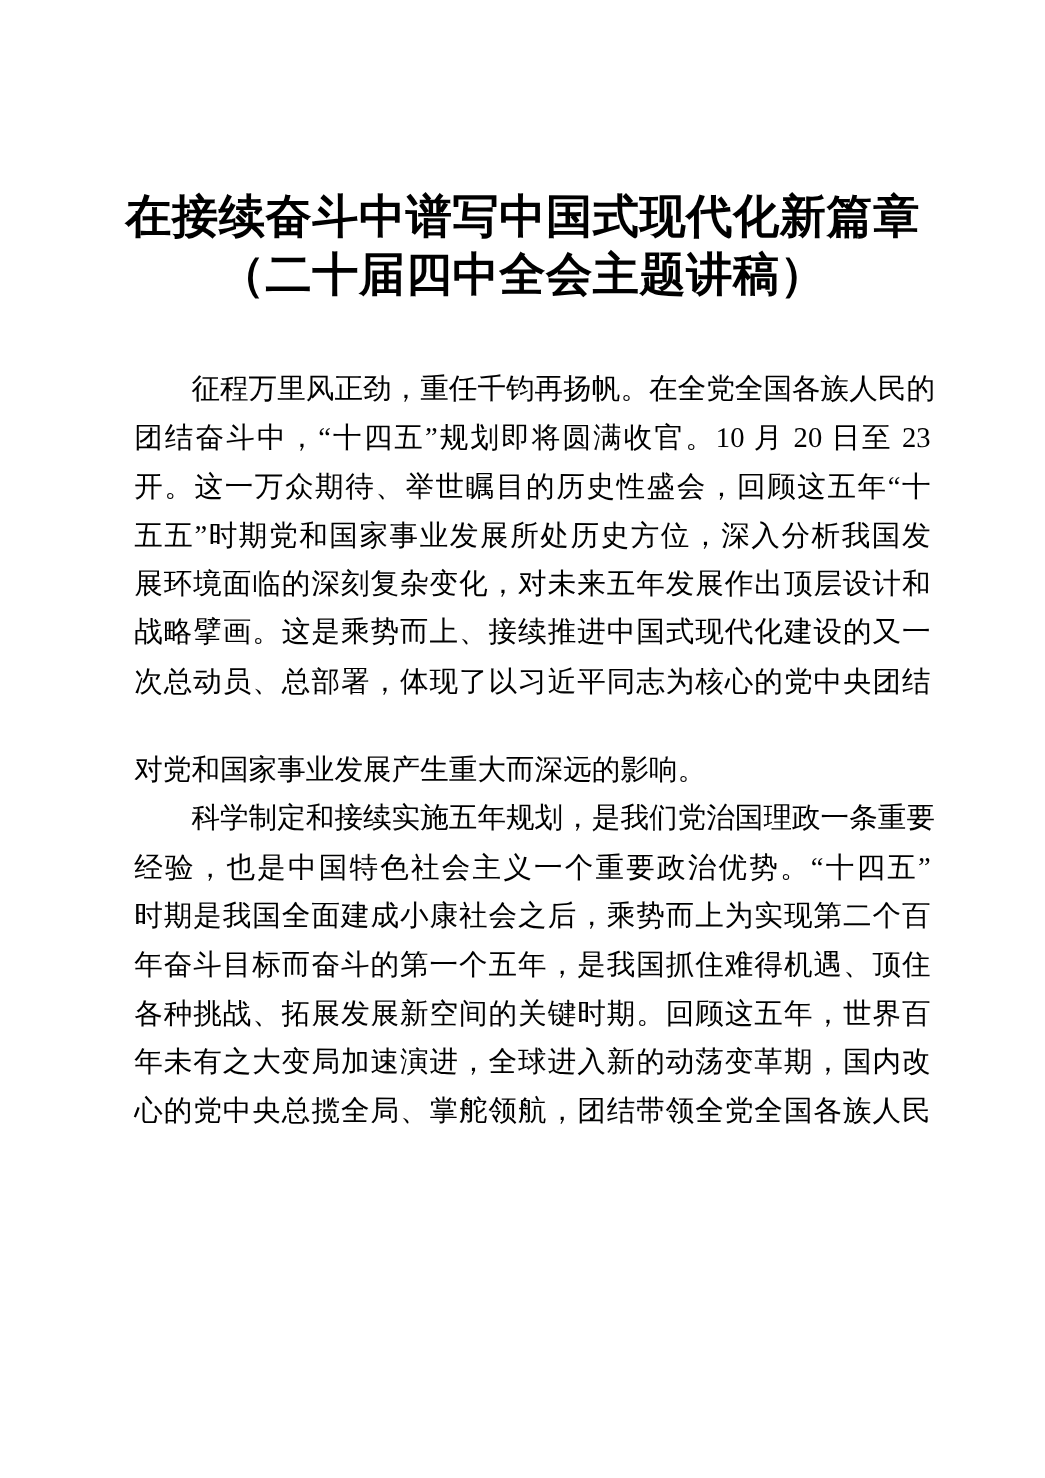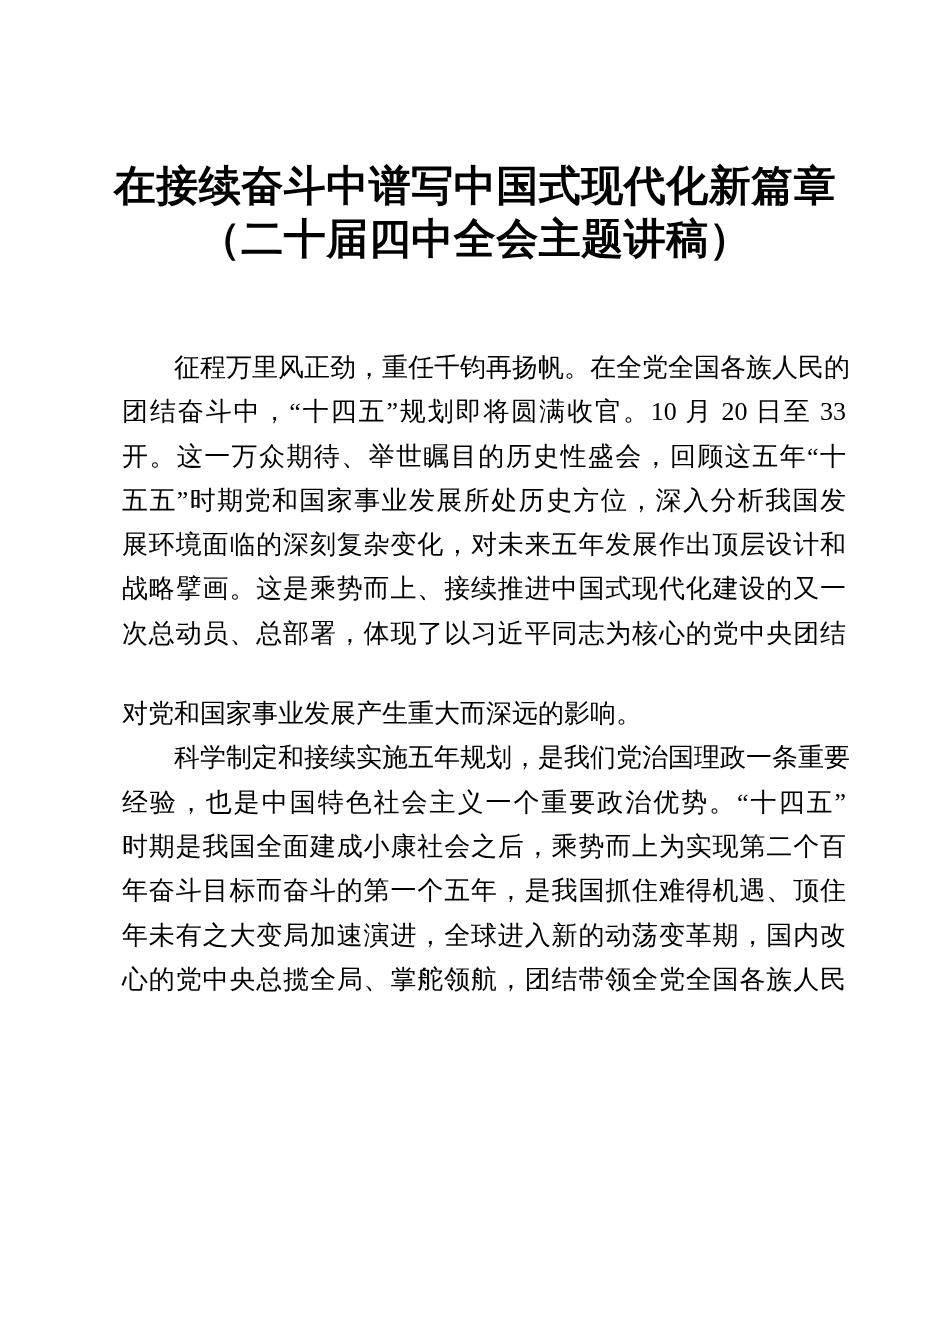--- a/index.html
+++ b/index.html
@@ -11,33 +11,33 @@
     position: relative;
     width: 950px;
     height: 1344px;
     background: #ffffff;
     color: #000000;
     overflow: hidden;
     font-family: "Liberation Serif", "DejaVu Serif", serif;
   }
   .title-block {
     position: absolute;
-    top: 160px;
+    top: 172px;
     left: 0;
     width: 100%;
     text-align: center;
     font-weight: bold;
     font-size: 42px;
     line-height: 53px;
     letter-spacing: 0.5px;
     white-space: nowrap;
   }
   .doc-body {
     position: absolute;
-    top: 346px;
+    top: 332px;
     left: 122px;
     width: 724px;
   }
   .para {
     margin: 0;
     padding: 0;
   }
   .line {
     height: 44.3px;
     line-height: 44.3px;
@@ -60,30 +60,31 @@
 <body>
 
 <div class="page">
   <div class="title-block">
     <div>在接续奋斗中谱写中国式现代化新篇章</div>
     <div>（二十届四中全会主题讲稿）</div>
   </div>
   <div class="doc-body">
       <div class="para">
         <div class="line indent">征程万里风正劲，重任千钧再扬帆。在全党全国各族人民的</div>
-        <div class="line">团结奋斗中，“十四五”规划即将圆满收官。10 月 20 日至 33</div>
+        <div class="line">团结奋斗中，“十四五”规划即将圆满收官。10 月 20 日至 23</div>
         <div class="line">开。这一万众期待、举世瞩目的历史性盛会，回顾这五年“十</div>
         <div class="line">五五”时期党和国家事业发展所处历史方位，深入分析我国发</div>
         <div class="line">展环境面临的深刻复杂变化，对未来五年发展作出顶层设计和</div>
         <div class="line">战略擘画。这是乘势而上、接续推进中国式现代化建设的又一</div>
         <div class="line">次总动员、总部署，体现了以习近平同志为核心的党中央团结</div>
         <div class="line no-justify">对党和国家事业发展产生重大而深远的影响。</div>
       </div>
       <div class="para">
         <div class="line indent">科学制定和接续实施五年规划，是我们党治国理政一条重要</div>
         <div class="line">经验，也是中国特色社会主义一个重要政治优势。“十四五”</div>
         <div class="line">时期是我国全面建成小康社会之后，乘势而上为实现第二个百</div>
         <div class="line">年奋斗目标而奋斗的第一个五年，是我国抓住难得机遇、顶住</div>
+        <div class="line">各种挑战、拓展发展新空间的关键时期。回顾这五年，世界百</div>
         <div class="line">年未有之大变局加速演进，全球进入新的动荡变革期，国内改</div>
         <div class="line">心的党中央总揽全局、掌舵领航，团结带领全党全国各族人民</div>
       </div>
     </div>
 </div>
 
 </body></html>

